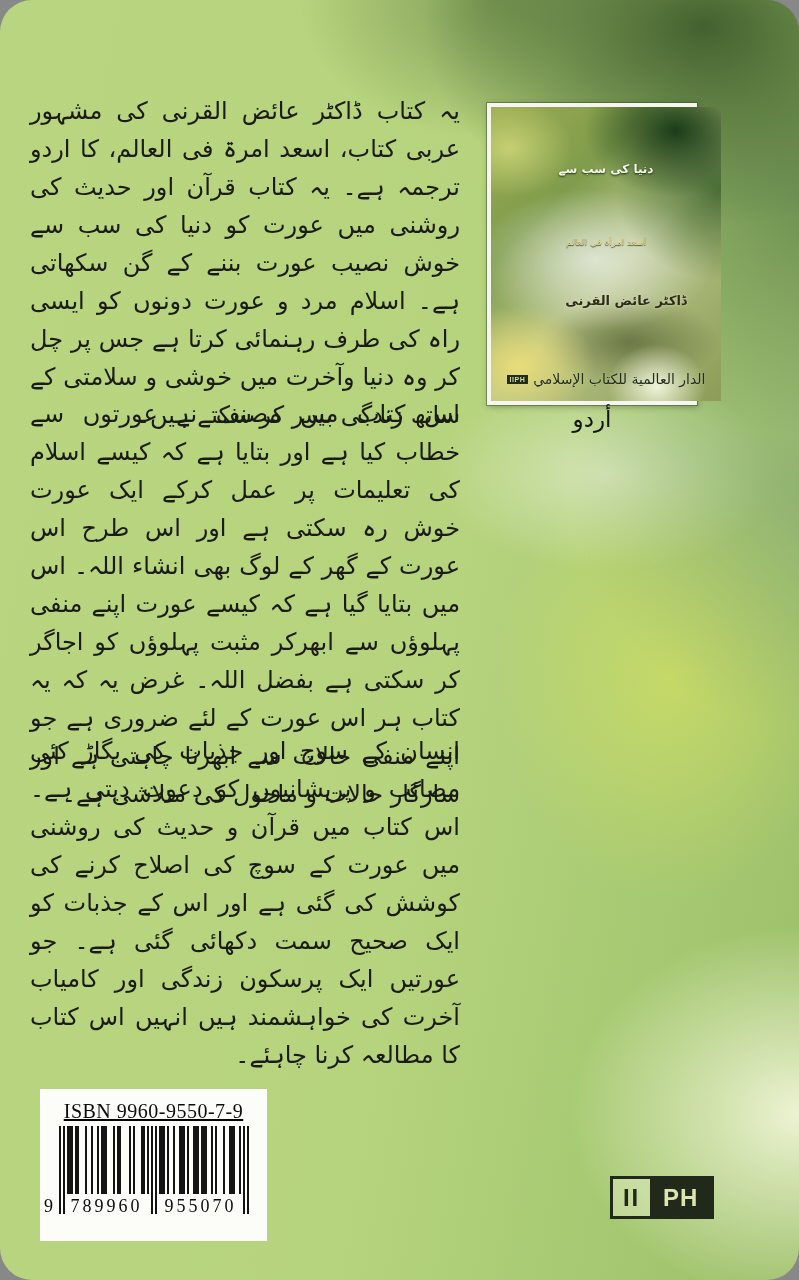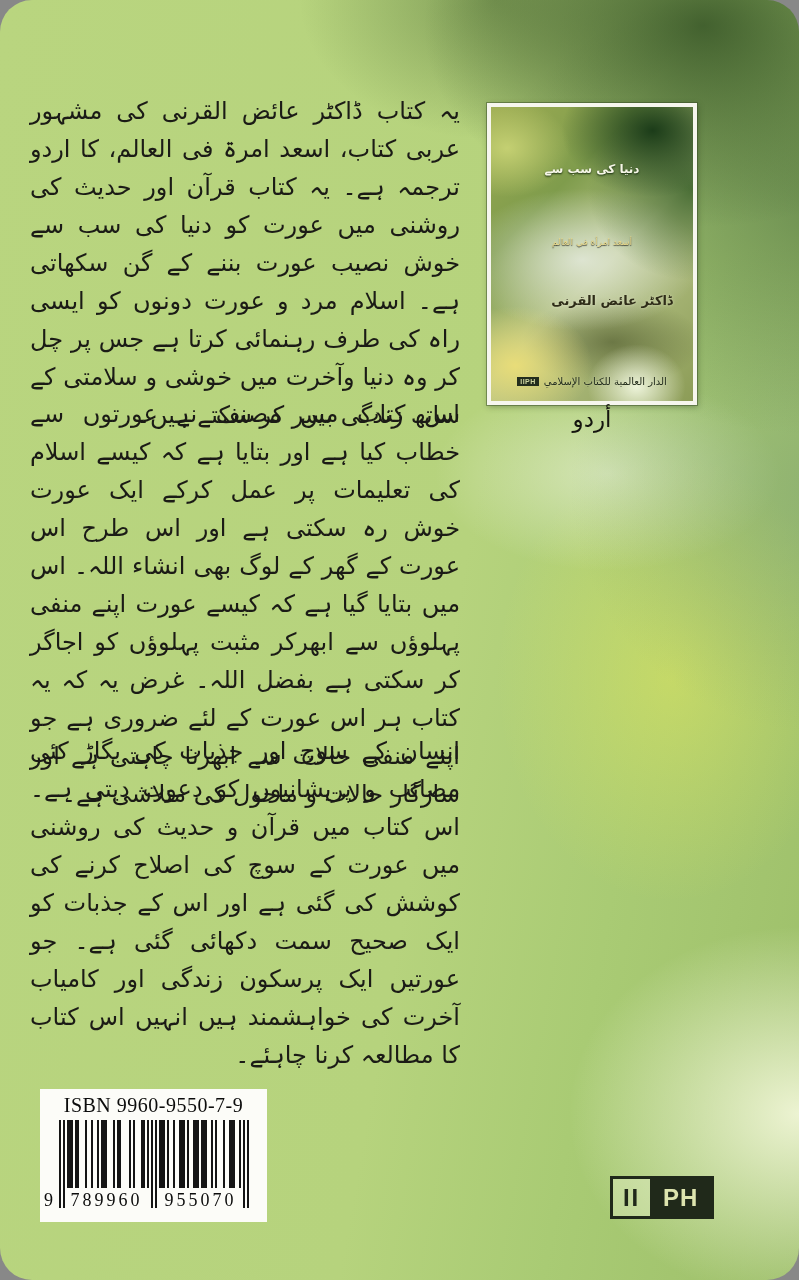--- a/index.html
+++ b/index.html
@@ -36,37 +36,38 @@
     position:relative;width:100%;height:100%;overflow:hidden;
     background:
       radial-gradient(ellipse 130px 95px at 80% 8%, rgba(22,55,22,0.95), rgba(22,55,22,0) 70%),
       radial-gradient(ellipse 150px 130px at 100% 28%, rgba(55,95,40,0.85), rgba(55,95,40,0) 70%),
       radial-gradient(ellipse 90px 70px at 8% 14%, rgba(205,215,120,0.85), rgba(205,215,120,0) 70%),
       radial-gradient(ellipse 160px 95px at 45% 52%, rgba(238,242,238,0.75), rgba(238,242,238,0) 75%),
       radial-gradient(ellipse 110px 85px at 12% 88%, rgba(235,222,120,0.95), rgba(235,222,120,0) 70%),
       radial-gradient(ellipse 70px 60px at 72% 95%, rgba(242,248,225,0.95), rgba(242,248,225,0) 70%),
       radial-gradient(ellipse 120px 60px at 60% 80%, rgba(60,70,30,0.55), rgba(60,70,30,0) 75%),
       linear-gradient(135deg,#9cab52 0%,#7f9c4c 30%,#b7c488 55%,#8c9c57 100%);
+    padding-left: 28px;
   }
   .cover-text{position:absolute;left:0;width:100%;text-align:center;direction:rtl;}
   .cover-tagline{top:55px;font-size:12px;font-weight:bold;color:#f7f7e8;text-shadow:0 1px 2px rgba(10,30,5,.9);}
   .cover-title{top:74px;font-size:22px;font-weight:bold;color:#fdfdf2;text-shadow:0 0 4px rgba(10,30,5,.85),1px 2px 2px rgba(15,35,8,.95);}
   .cover-sub{top:130px;font-size:9px;color:#e8d98c;text-shadow:0 1px 1px rgba(0,0,0,.7);letter-spacing:1px;}
   .cover-author{top:186px;font-size:13px;font-weight:bold;color:#2e2c18;text-shadow:0 0 3px rgba(240,240,215,.6);margin-left:20px;}
   .cover-pub{position:absolute;bottom:14px;left:0;width:100%;display:flex;justify-content:center;align-items:center;gap:5px;}
   .cover-pub-logo{background:#232d1d;color:#cfd6a0;font-size:7px;font-weight:bold;padding:1px 3px;letter-spacing:.5px;font-family:"Liberation Sans",sans-serif;}
-  .cover-pub-text{font-size:10px;color:#232d1d;direction:rtl;text-shadow:0 0 2px rgba(225,230,190,.55);}
+  .cover-pub-text{font-size:14px;color:#232d1d;direction:rtl;text-shadow:0 0 2px rgba(225,230,190,.55);}
 
   .urdu-label{position:absolute;left:487px;top:406px;width:210px;text-align:center;font-size:23px;color:#15150f;direction:rtl;}
 
   
   .barcode-box{
-    position:absolute;left:40px;top:1089px;width:227px;height:133px;
+    position:absolute;left:40px;top:1089px;width:227px;height:152px;
     background:#fcfcf8;display:flex;flex-direction:column;align-items:center;
-    padding-top:5px;box-sizing:border-box;
+    padding-top:11px;box-sizing:border-box;text-decoration:underline;
   }
   .isbn-text{font-family:"Liberation Serif",serif;font-size:20px;color:#0c0c0c;letter-spacing:.5px;}
   .bars{position:relative;width:190px;height:92px;margin-top:3px;}
   .bar{position:absolute;top:0;height:68px;background:#141414;}
   .bar.guard{height:88px;}
   .barcode-digits span{
     position:absolute;bottom:2px;height:20px;line-height:20px;
     font-family:"Liberation Serif",serif;font-size:18px;color:#0c0c0c;text-align:center;
   }
   .bd-first{left:-17px;width:14px;}

